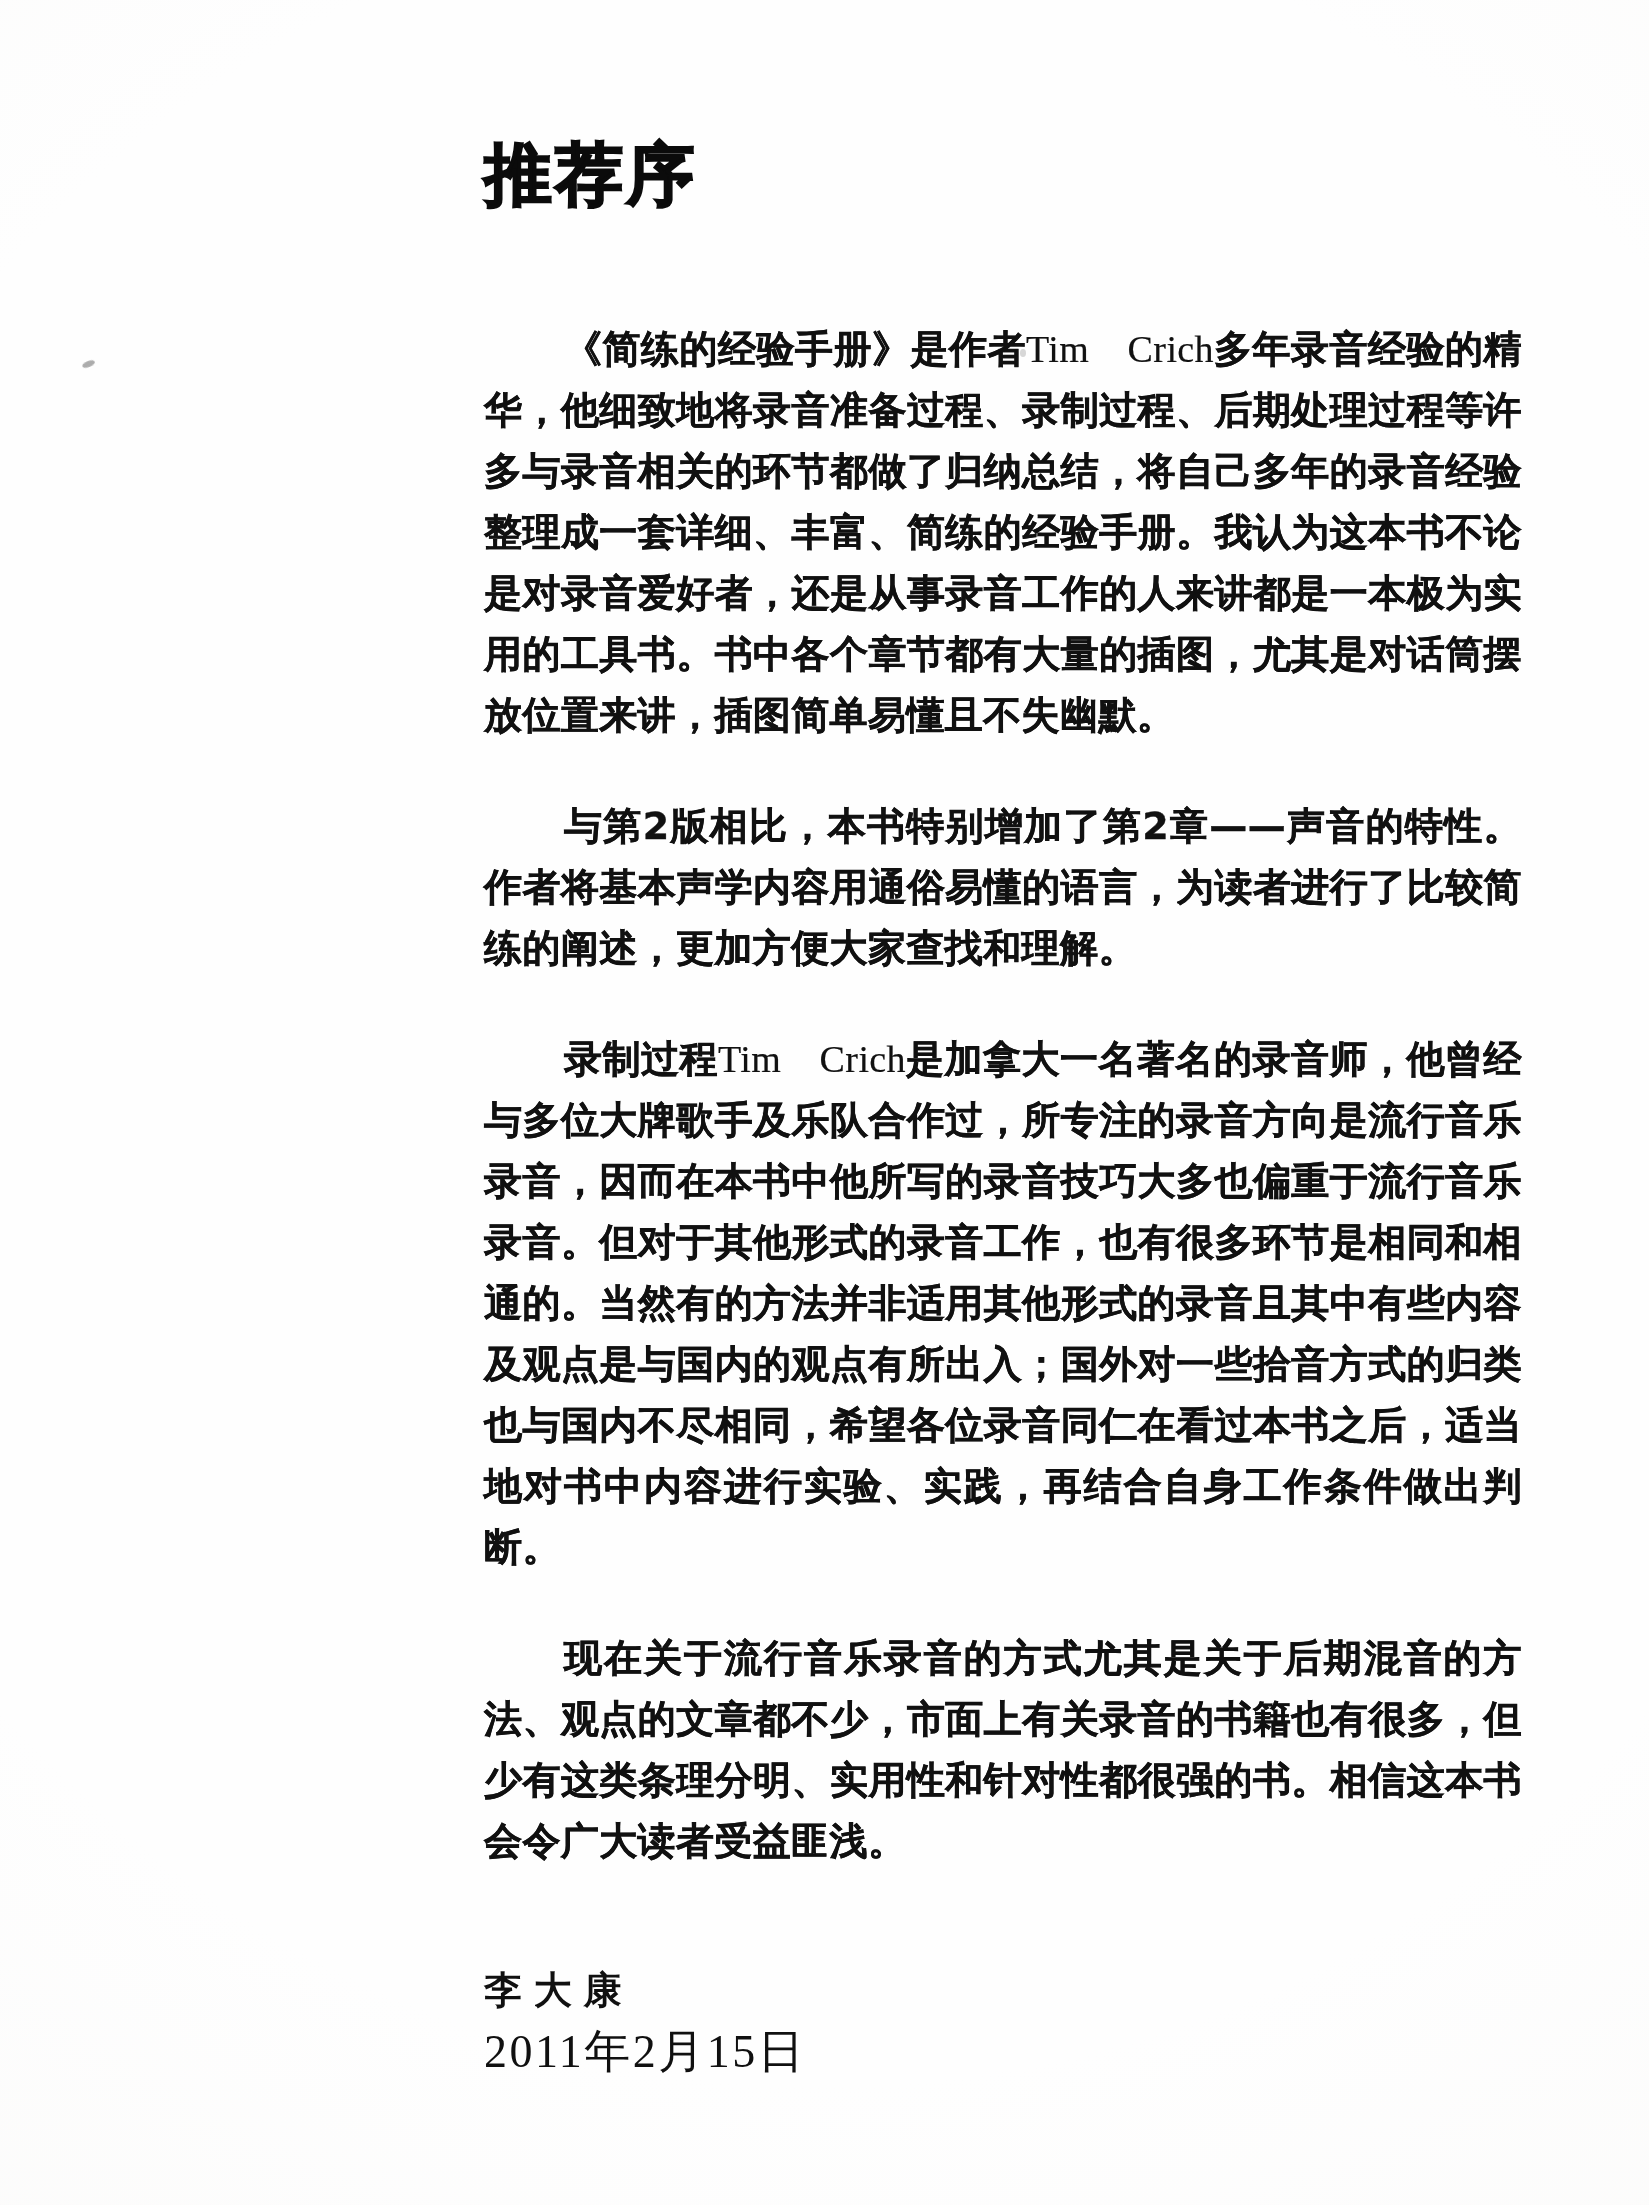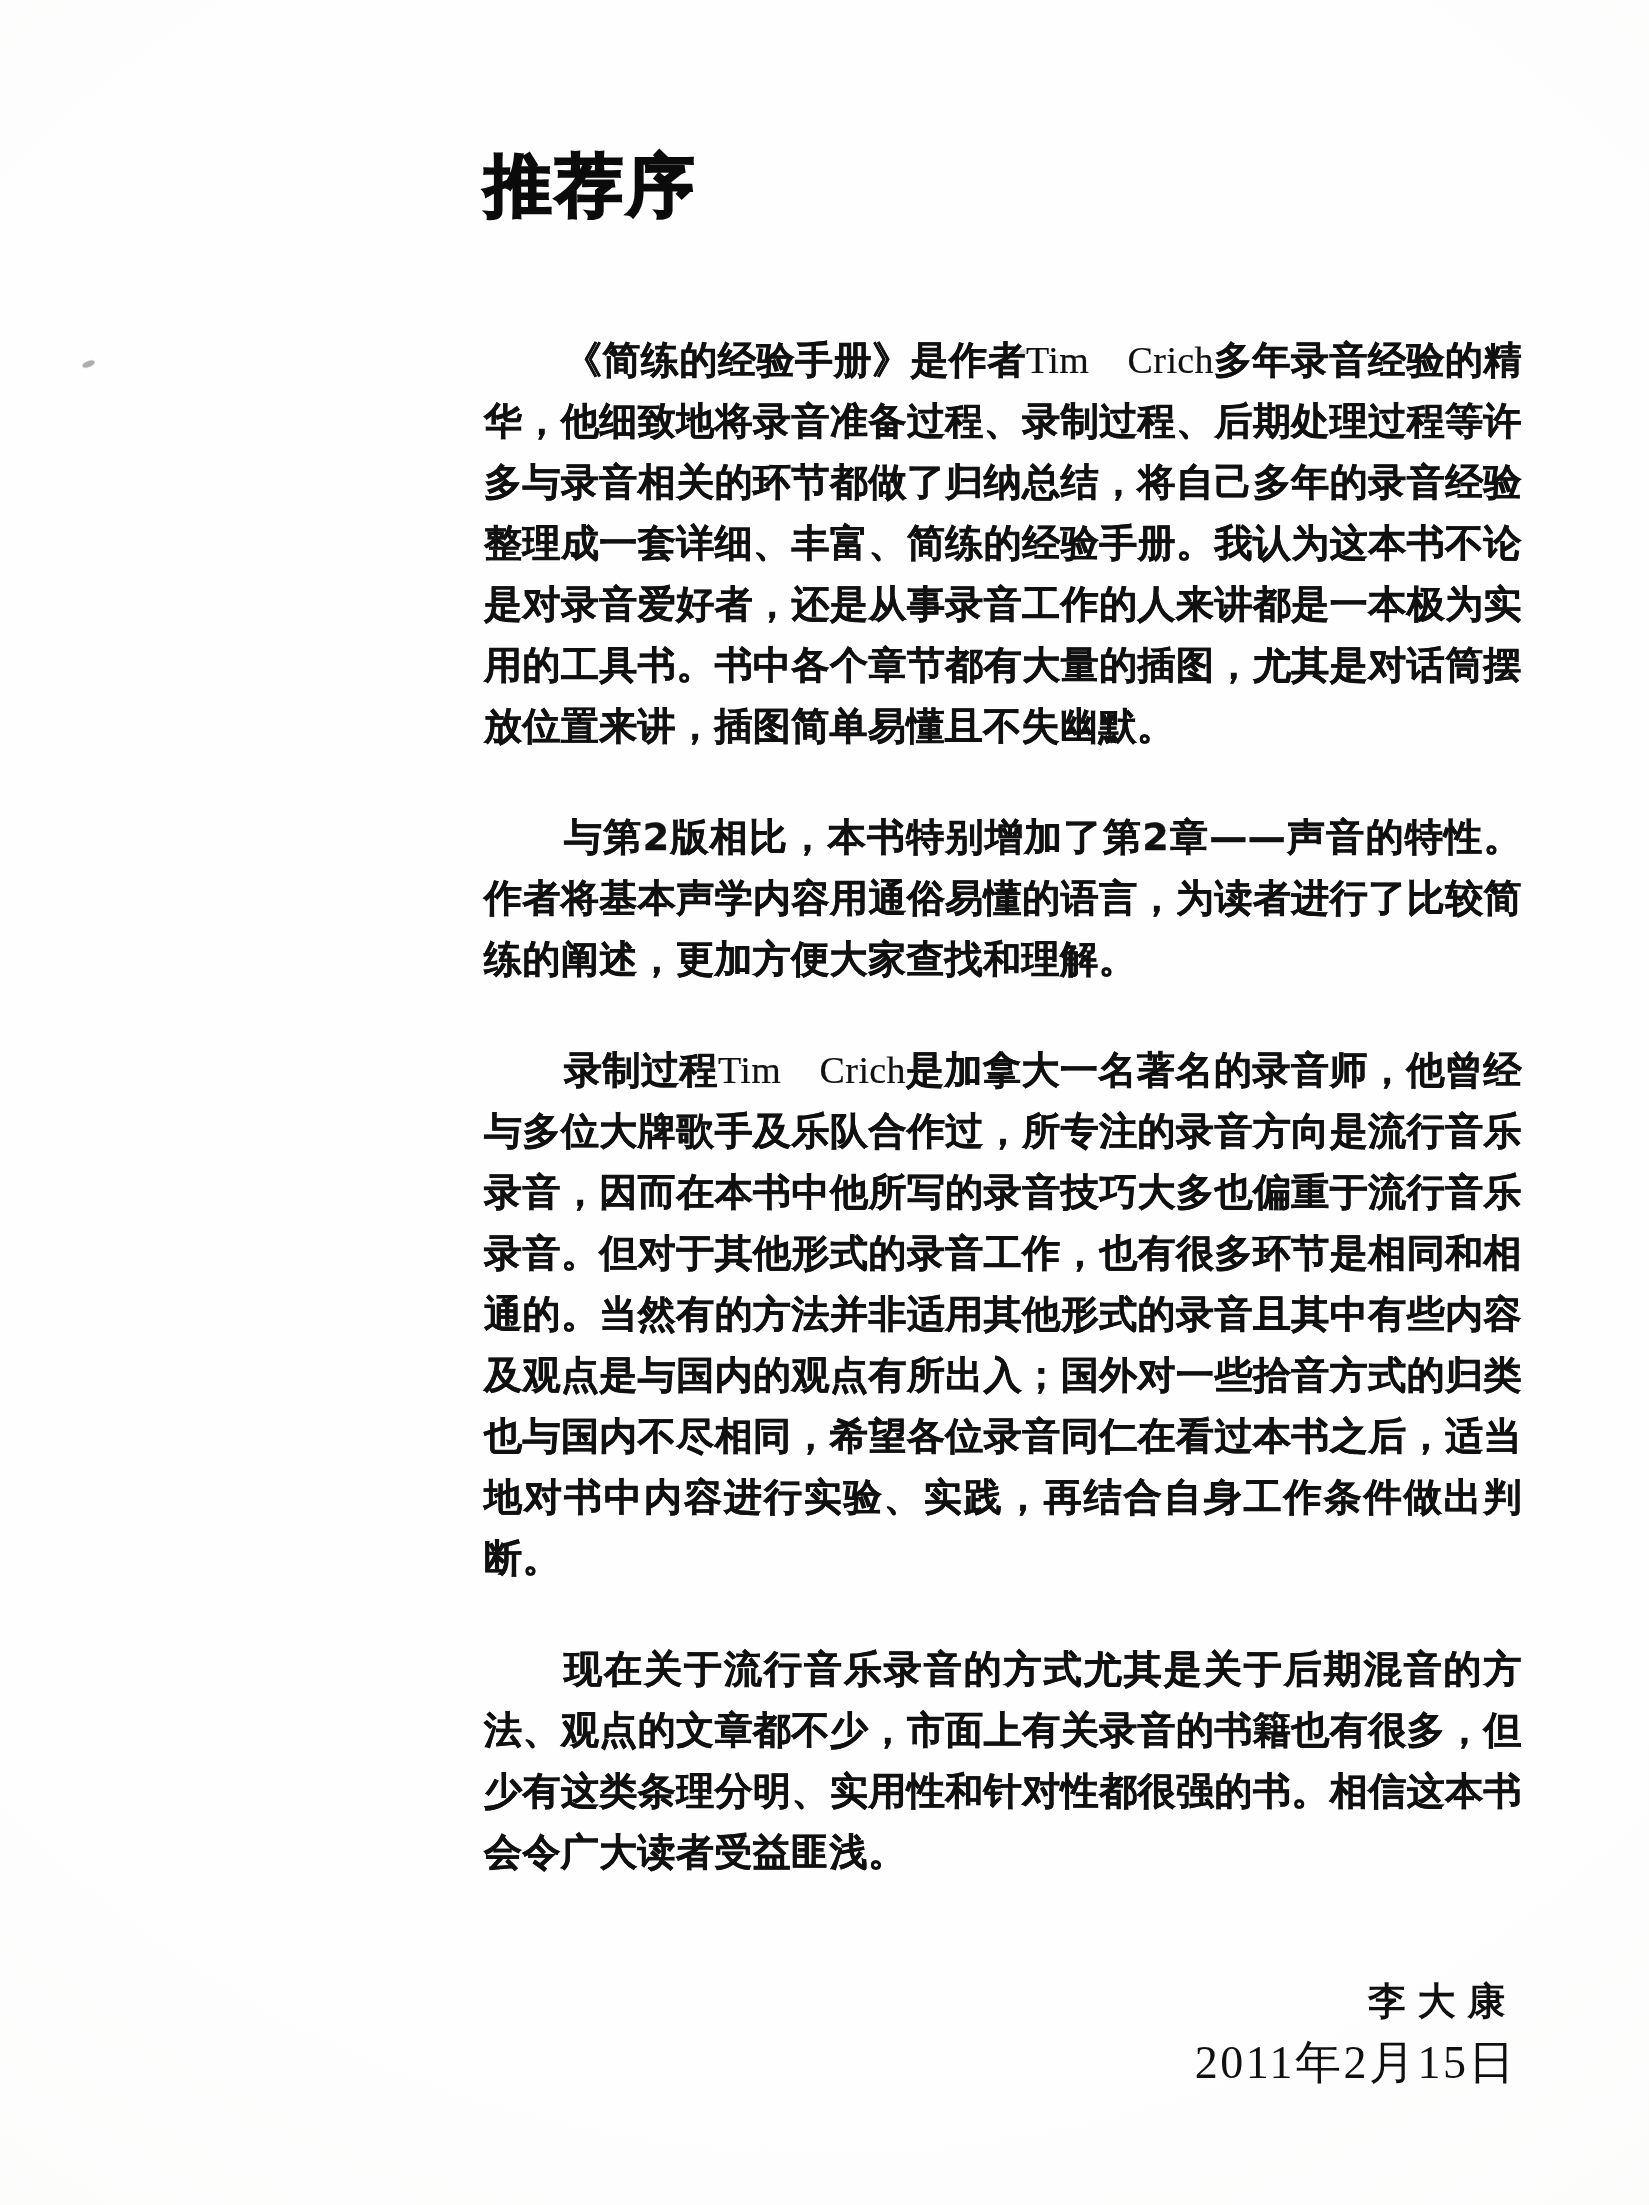--- a/index.html
+++ b/index.html
@@ -47,21 +47,21 @@
     height: 7.5px;
     border-radius: 50%;
     background: #b9b9b9;
     opacity: .55;
     filter: blur(0.6px);
   }
 
   .content {
     position: absolute;
     left: 484px;
-    top: 12px;
+    top: 1px;
     width: 1038px;
   }
 
   .page-title {
     margin: 0;
     padding-top: 140px;
     font-family: "DejaVu Sans", "Liberation Sans", sans-serif;
     font-size: 68px;
     font-weight: 700;
     line-height: 1;
@@ -95,21 +95,21 @@
 
   
   .latin {
     font-family: "Liberation Serif", "DejaVu Serif", serif;
     font-weight: 500;
     -webkit-text-stroke: 0.2px #111111;
   }
 
   .signature-block {
     margin-top: 98px;
-    text-align: right;
+    text-align: left;
     font-family: "Liberation Serif", "DejaVu Serif", serif;
     color: #101010;
   }
 
   .signature-name {
     font-size: 38px;
     font-weight: 700;
     letter-spacing: 11.7px;
     line-height: 1.1;
     padding-right: 5px;

